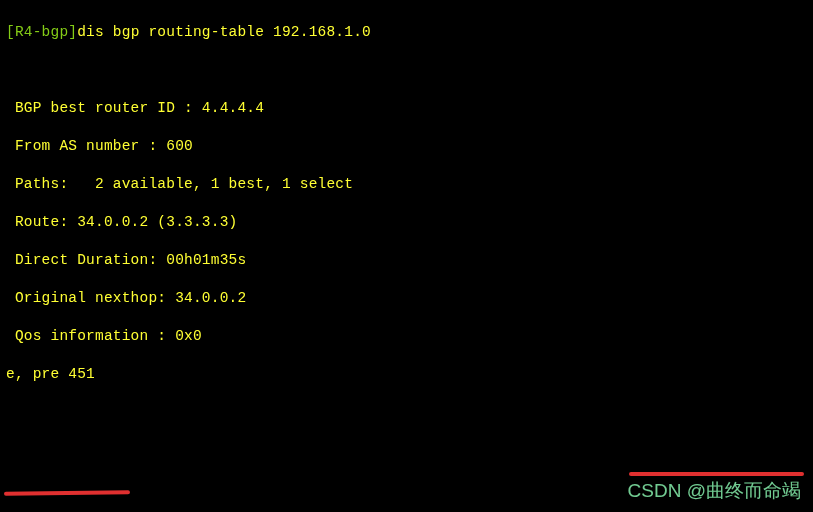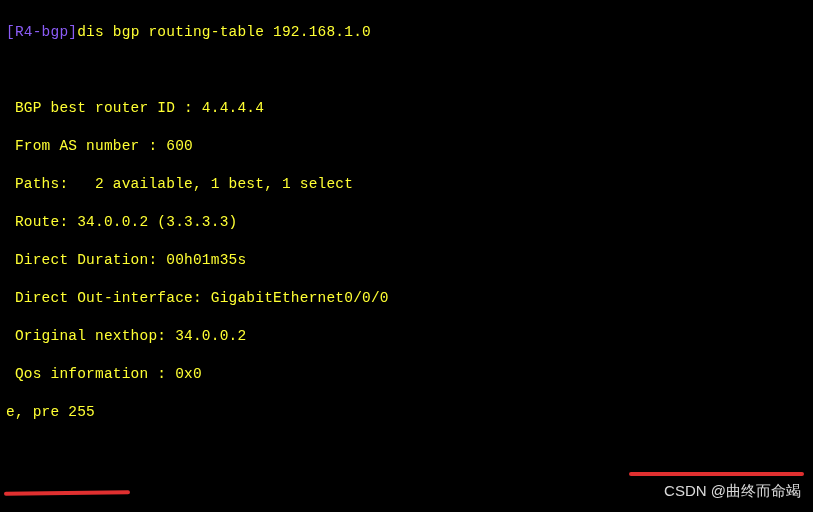--- a/index.html
+++ b/index.html
@@ -13,30 +13,30 @@
     font-family: "Courier New", monospace;
     font-size: 14.5px;
     line-height: 19px;
     color: #ffff33;
   }
   .terminal {
     padding: 4px 6px 0 6px;
     white-space: pre;
     letter-spacing: 0.2px;
   }
-  .prompt-white { color: #8b5cf6; }
+  .prompt-white { color: #84cc16; }
   .line { display: block; }
   .watermark {
     position: absolute;
     right: 12px;
     bottom: 12px;
-    color: #ffffff;
+    color: #86efac;
     opacity: 0.85;
     font-family: -apple-system, BlinkMacSystemFont, "Segoe UI", sans-serif;
-    font-size: 15px;
+    font-size: 19px;
     text-shadow: 0 0 3px rgba(0,0,0,0.8);
     letter-spacing: 0;
     margin-left: 28px;
   }
   .underline-red {
     position: absolute;
     height: 4px;
     background: #e03030;
     border-radius: 2px;
   }
@@ -47,24 +47,23 @@
 <body>
 
 <div class="terminal">
 <span class="line"><span class="prompt-white">[R4-bgp]</span><span>dis bgp routing-table 192.168.1.0</span></span>
 <span class="line"> </span>
 <span class="line"><span> BGP best router ID : </span><span>4.4.4.4</span></span>
 <span class="line"><span> From AS number : </span><span>600</span></span>
 <span class="line"> Paths:   2 available, 1 best, 1 select</span>
 <span class="line"> Route: 34.0.0.2 (3.3.3.3)</span>
 <span class="line"> Direct Duration: 00h01m35s</span>
-<span class="line"> Direct Out-interface: GigabitEthernet0/0/0</span>
 <span class="line"> Original nexthop: 34.0.0.2</span>
 <span class="line"> Qos information : 0x0</span>
-<span class="line">e, pre 255</span>
+<span class="line">e, pre 451</span>
 
 
 
 
 
 
 
 
 
 

